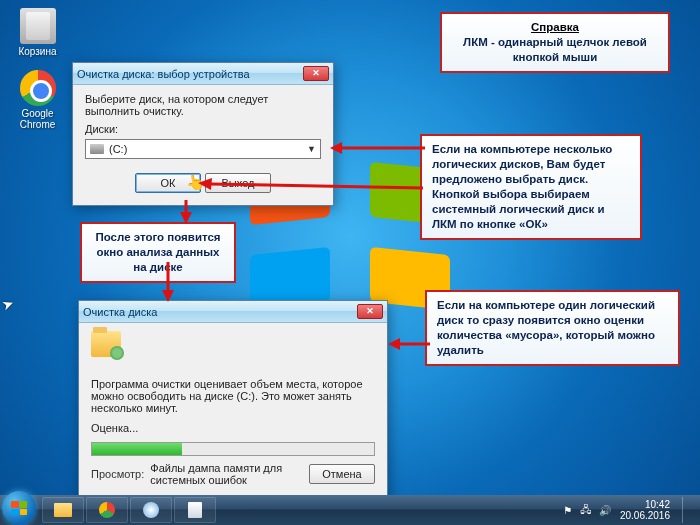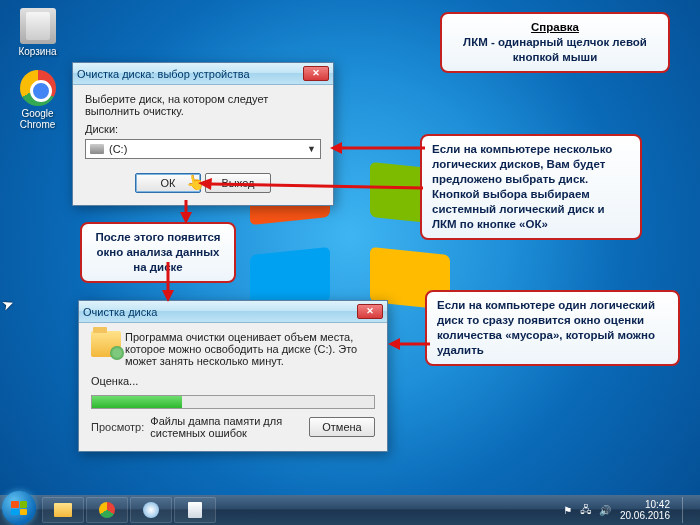--- a/index.html
+++ b/index.html
@@ -51,35 +51,35 @@
 
 .dlg1 { left: 72px; top: 62px; width: 262px; }
 .dropdown { display:flex; align-items:center; margin-top:4px; height:20px; border:1px solid #7a7a7a; background:#fff; padding:0 4px; position:relative; }
 .dropdown .disk-ic { width:14px; height:10px; background:linear-gradient(#ccc,#888); margin-right:5px; border-radius:1px; }
 .dropdown .dd-arrow { position:absolute; right:4px; font-size:9px; color:#333; }
 .btnrow { display:flex; gap:4px; justify-content:center; margin-top:14px; }
 .btn { min-width:66px; height:20px; border:1px solid #707070; background:linear-gradient(#fdfdfd,#e3e3e3); border-radius:2px; font-size:11px; display:flex; align-items:center; justify-content:center; }
 .btn.default { border-color:#2f6fab; box-shadow:0 0 0 1px #7bb4e0 inset; }
 
 .dlg2 { left: 78px; top: 300px; width: 310px; }
-.dlg2 .row2 { display:flex; align-items:flex-start; gap:4px; }
+.dlg2 .row2 { display:flex; align-items:flex-start; gap:21px;flex-direction:column; }
 .folder-ic { width:30px; height:26px; background:linear-gradient(#ffe28a,#f3b83c); border-radius:2px; position:relative; flex-shrink:0; }
 .folder-ic::before{content:"";position:absolute;left:2px;top:-4px;width:14px;height:6px;background:#f3c45e;border-radius:1px;}
 .folder-ic::after{content:"";position:absolute;right:-3px;bottom:-3px;width:14px;height:14px;border-radius:50%;background:radial-gradient(#7ec97e 40%,#2d8b2d);}
 .progress { margin-top:8px; height:14px; border:1px solid #9a9a9a; background:#eaeaea; position:relative; }
 .progress .bar { height:100%; width:32%; background:linear-gradient(#6ede6e,#2fb82f); }
 .dlg2 .foot { display:flex; align-items:center; margin-top:6px; gap:6px; }
 .dlg2 .foot .lbl { color:#333; }
 .dlg2 .foot .spacer { flex:1; }
 
 .callout {
   position:absolute;
   background: linear-gradient(#fff,#eef5fa);
   border: 2px solid #c42020;
-  border-radius: 8px;
+  border-radius: 0;
   padding: 6px 10px;
   font-size: 11.5px;
   font-weight: bold;
   color:#0a2350;
   line-height: 1.3;
 }
 .callout.red-head { text-align:center; }
 .callout.red-head .hd { text-decoration: underline; color:#000; }
 .c1 { left: 440px; top: 12px; width: 230px; }
 .c2 { left: 420px; top: 134px; width: 222px; }

